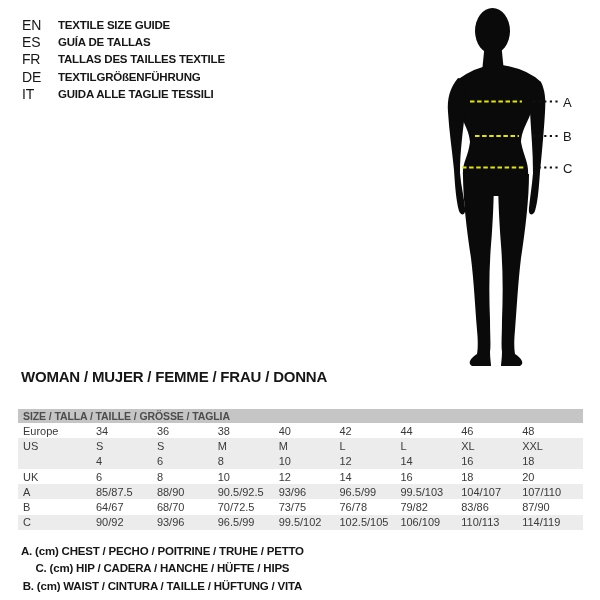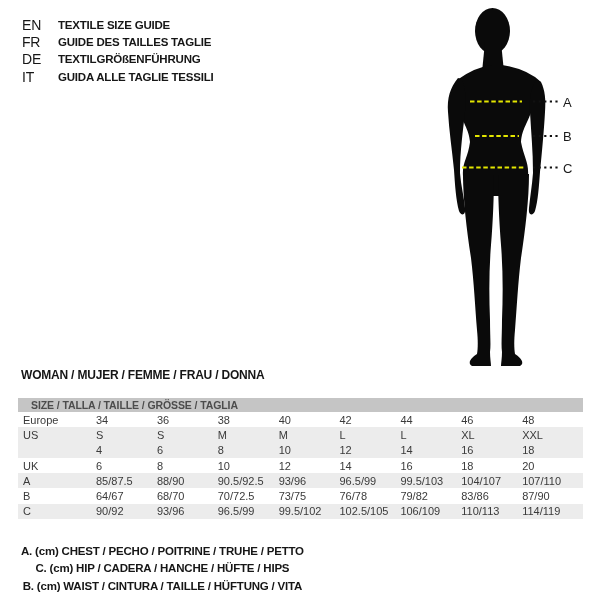--- a/index.html
+++ b/index.html
@@ -15,47 +15,51 @@
   .lang-list{position:absolute;left:22px;top:16px;}
   .lang-row{display:flex;height:17.4px;align-items:center;}
   .lang-code{width:36px;font-weight:400;font-size:14px;color:#161616;letter-spacing:-0.2px;}
   .lang-label{font-weight:700;font-size:11.5px;color:#161616;letter-spacing:-0.2px;white-space:nowrap;}
 
   
   .figure{position:absolute;left:400px;top:0;width:200px;height:380px;}
   .figure text{font-family:"Liberation Sans",sans-serif;font-size:13px;fill:#1a1a1a;}
 
   
-  .section-title{position:absolute;left:21px;top:368px;font-weight:700;font-size:12px;color:#161616;letter-spacing:-0.2px;}
+  .section-title{position:absolute;left:21px;top:368px;font-weight:700;font-size:15px;color:#161616;letter-spacing:-0.2px;}
 
   
   .size-table{position:absolute;left:18px;top:398px;width:565px;font-size:11px;color:#3a3a3a;}
-  .thead{height:14px;line-height:14px;background:#c5c5c5;color:#4c4c4c;font-weight:700;font-size:10.5px;padding-left:13px;letter-spacing:-0.1px;}
+  .thead{height:14px;line-height:14px;background:#c5c5c5;color:#4c4c4c;font-weight:700;font-size:10.5px;padding-left:5px;letter-spacing:-0.1px;margin-top:11px;}
   .trow{display:flex;height:15.3px;align-items:center;}
   .trow.shade{background:#ececec;}
   .tlabel{width:73px;padding-left:5px;}
   .tcell{flex:1;}
 
   
   .legend{position:absolute;left:21px;top:543px;}
   .legend-line{height:17.4px;line-height:17.4px;font-weight:700;font-size:11.5px;color:#161616;letter-spacing:-0.2px;white-space:nowrap;text-align:center;}
 </style>
 </head>
 <body>
 
 <div class="canvas">
 
   <div class="lang-list">
       <div class="lang-row">
         <span class="lang-code">EN</span>
         <span class="lang-label">TEXTILE SIZE GUIDE</span>
       </div>
       <div class="lang-row">
+        <span class="lang-code">ES</span>
+        <span class="lang-label">GUÍA DE TALLAS</span>
+      </div>
+      <div class="lang-row">
         <span class="lang-code">FR</span>
-        <span class="lang-label">GUIDE DES TAILLES TAGLIE</span>
+        <span class="lang-label">TALLAS DES TAILLES TEXTILE</span>
       </div>
       <div class="lang-row">
         <span class="lang-code">DE</span>
         <span class="lang-label">TEXTILGRÖßENFÜHRUNG</span>
       </div>
       <div class="lang-row">
         <span class="lang-code">IT</span>
         <span class="lang-label">GUIDA ALLE TAGLIE TESSILI</span>
       </div>
     </div>

